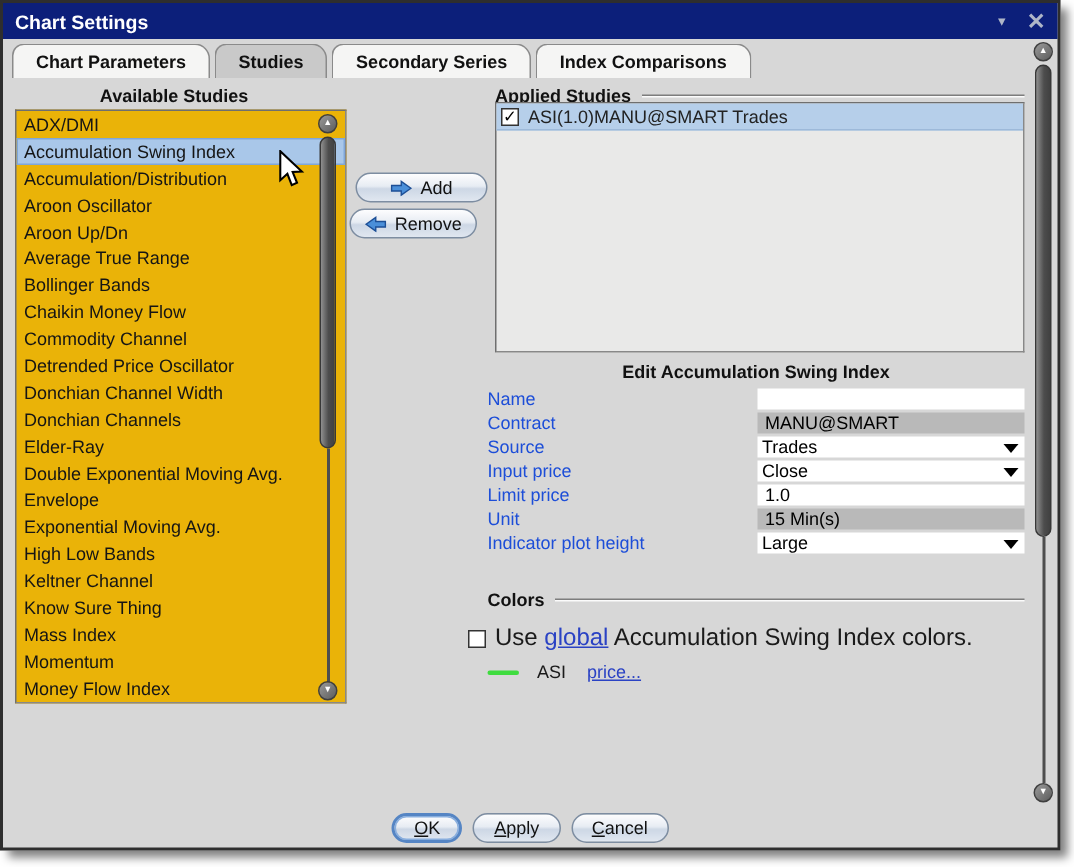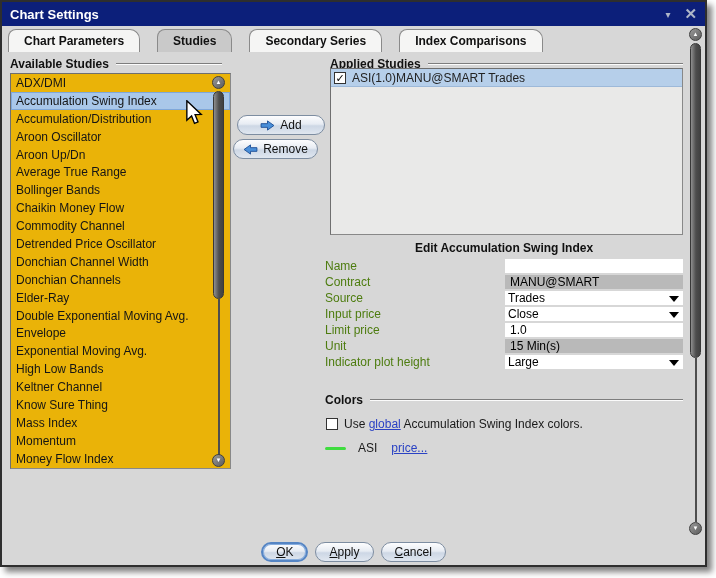--- a/index.html
+++ b/index.html
@@ -8,21 +8,21 @@
   .window-bg{position:absolute;left:0;top:0;width:707px;height:567px;background:#d7d7d7;
     border:2px solid #2e2e2e;box-shadow:5px 5px 6px rgba(0,0,0,.5);}
   
   .titlebar{position:absolute;left:2px;top:2px;width:703px;height:24px;background:#0c1f7a;
     color:#fff;display:flex;align-items:center;padding:0 8px;}
   .titlebar .title{font-weight:bold;font-size:13px;}
   .tb-icons{margin-left:auto;display:flex;align-items:center;gap:14px;color:#aeb6c8;}
   .tb-menu{font-size:10px;cursor:default;}
   .tb-close{font-size:15px;font-weight:bold;cursor:default;}
   
-  .tabrow{position:absolute;left:8px;top:29px;height:23px;display:flex;gap:17px;}
+  .tabrow{position:absolute;left:8px;top:29px;height:23px;display:flex;gap:3px;}
   .tab{height:23px;padding:0 15px;display:flex;align-items:center;font-size:12px;font-weight:bold;
     background:#f5f5f4;border:1px solid #8a8a8a;border-bottom:none;border-radius:8px 10px 0 0;color:#111;}
   .tab.selected{background:#c9c9c9;}
   
   .sect{position:absolute;display:flex;align-items:center;font-size:12px;font-weight:bold;color:#111;}
   .sect .rule{flex:1;height:2px;margin-left:7px;border-top:1px solid #7d7d7d;border-bottom:1px solid #fbfbfb;}
   
   .listbox{position:absolute;left:10px;top:73px;width:221px;height:396px;background:#eab308;
     border:1px solid #888;border-top-color:#6f6f6f;border-left-color:#6f6f6f;overflow:hidden;}
   .study-item{height:17.9px;line-height:17.9px;font-size:12px;color:#151515;padding-left:4px;
@@ -46,29 +46,29 @@
   
   .applied{position:absolute;left:330px;top:68px;width:353px;height:167px;background:#e9e9e8;
     border:1px solid #888;border-top-color:#6f6f6f;border-left-color:#6f6f6f;}
   .applied-row{height:18px;display:flex;align-items:center;gap:6px;background:#b6cfea;
     border-bottom:1px solid #9db9d9;font-size:12px;color:#222;padding:0 3px;}
   .cb{width:12px;height:12px;background:#fff;border:1px solid #333;font-size:11px;line-height:11px;
     text-align:center;color:#000;flex:0 0 auto;}
   
   .edit-rows{position:absolute;left:325px;top:259px;width:358px;}
   .erow{display:flex;align-items:center;height:14px;margin-bottom:2px;}
-  .erow .lbl{flex:0 0 180px;font-size:12px;color:#4d7c0f;}
+  .erow .lbl{flex:0 0 180px;font-size:12px;color:#1d4ed8;}
   .ctl{flex:1;height:14px;font-size:12px;color:#000;display:flex;align-items:center;position:relative;}
   .ctl.text{background:#fff;padding-left:5px;}
   .ctl.readonly{background:#b9b9b9;padding-left:5px;}
   .ctl.dropdown{background:#fff;padding-left:3px;}
   .dd-arrow{position:absolute;right:4px;top:5px;width:0;height:0;
     border-left:5px solid transparent;border-right:5px solid transparent;border-top:6px solid #000;}
   
-  .useglobal{position:absolute;left:326px;top:417px;display:flex;align-items:center;gap:6px;font-size:12px;color:#1a1a1a;}
+  .useglobal{position:absolute;left:312px;top:417px;display:flex;align-items:center;gap:6px;font-size:16px;color:#1a1a1a;}
   .asirow{position:absolute;left:325px;top:441px;display:flex;align-items:center;font-size:12px;color:#1a1a1a;}
   .swatch{width:21px;height:3px;border-radius:2px;margin-right:12px;}
   .link{color:#2a42c4;text-decoration:underline;cursor:pointer;}
   .asirow .link{margin-left:14px;}
   
   .btm{position:absolute;left:0;top:542px;width:707px;display:flex;justify-content:center;gap:7px;}
   .btm .btn{padding:0 13px;}
   .btn.default{border:2px solid #5585c4;box-shadow:0 0 0 1px #88aede inset;}
   .mn{display:block;}
   .mn::first-letter{text-decoration:underline;}
@@ -87,21 +87,21 @@
     </span>
   </div>
 
   <div class="tabrow">
     <div class="tab">Chart Parameters</div>
     <div class="tab selected">Studies</div>
     <div class="tab">Secondary Series</div>
     <div class="tab">Index Comparisons</div>
   </div>
 
-  <div class="sect" style="left:10px;top:57px;width:212px;">
+  <div class="sect" style="left:10px;top:57px;width:212px;flex-direction:column;">
     <span>Available Studies</span>
       <span class="rule"></span>
   </div>
   <div class="listbox">
 
       <div class="study-item">ADX/DMI</div>
 
       <div class="study-item selected">Accumulation Swing Index</div>
 
       <div class="study-item">Accumulation/Distribution</div>

